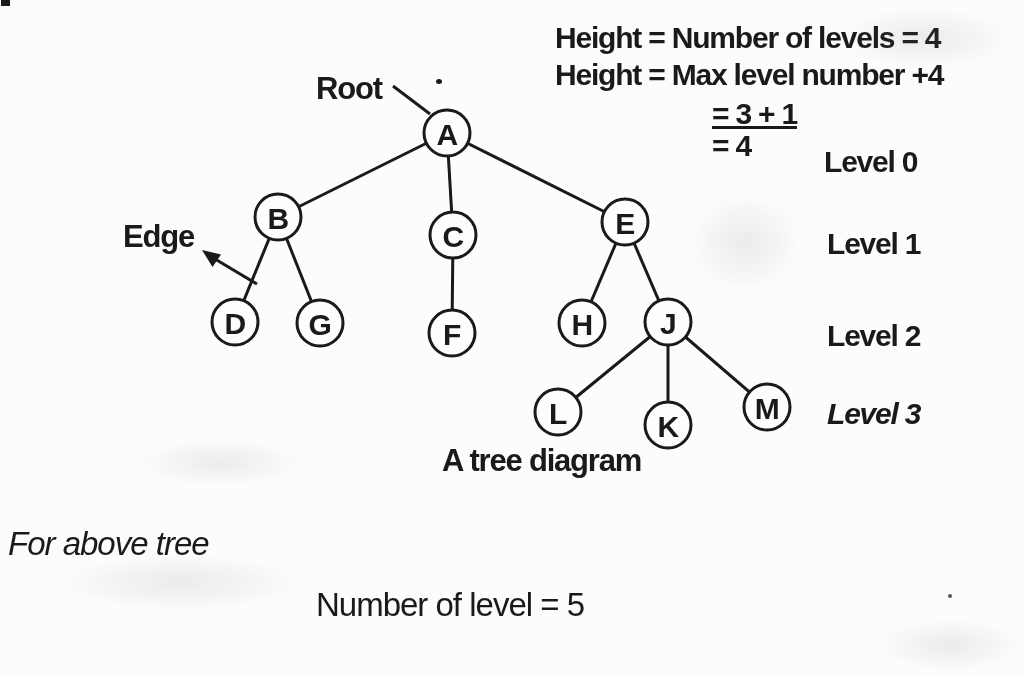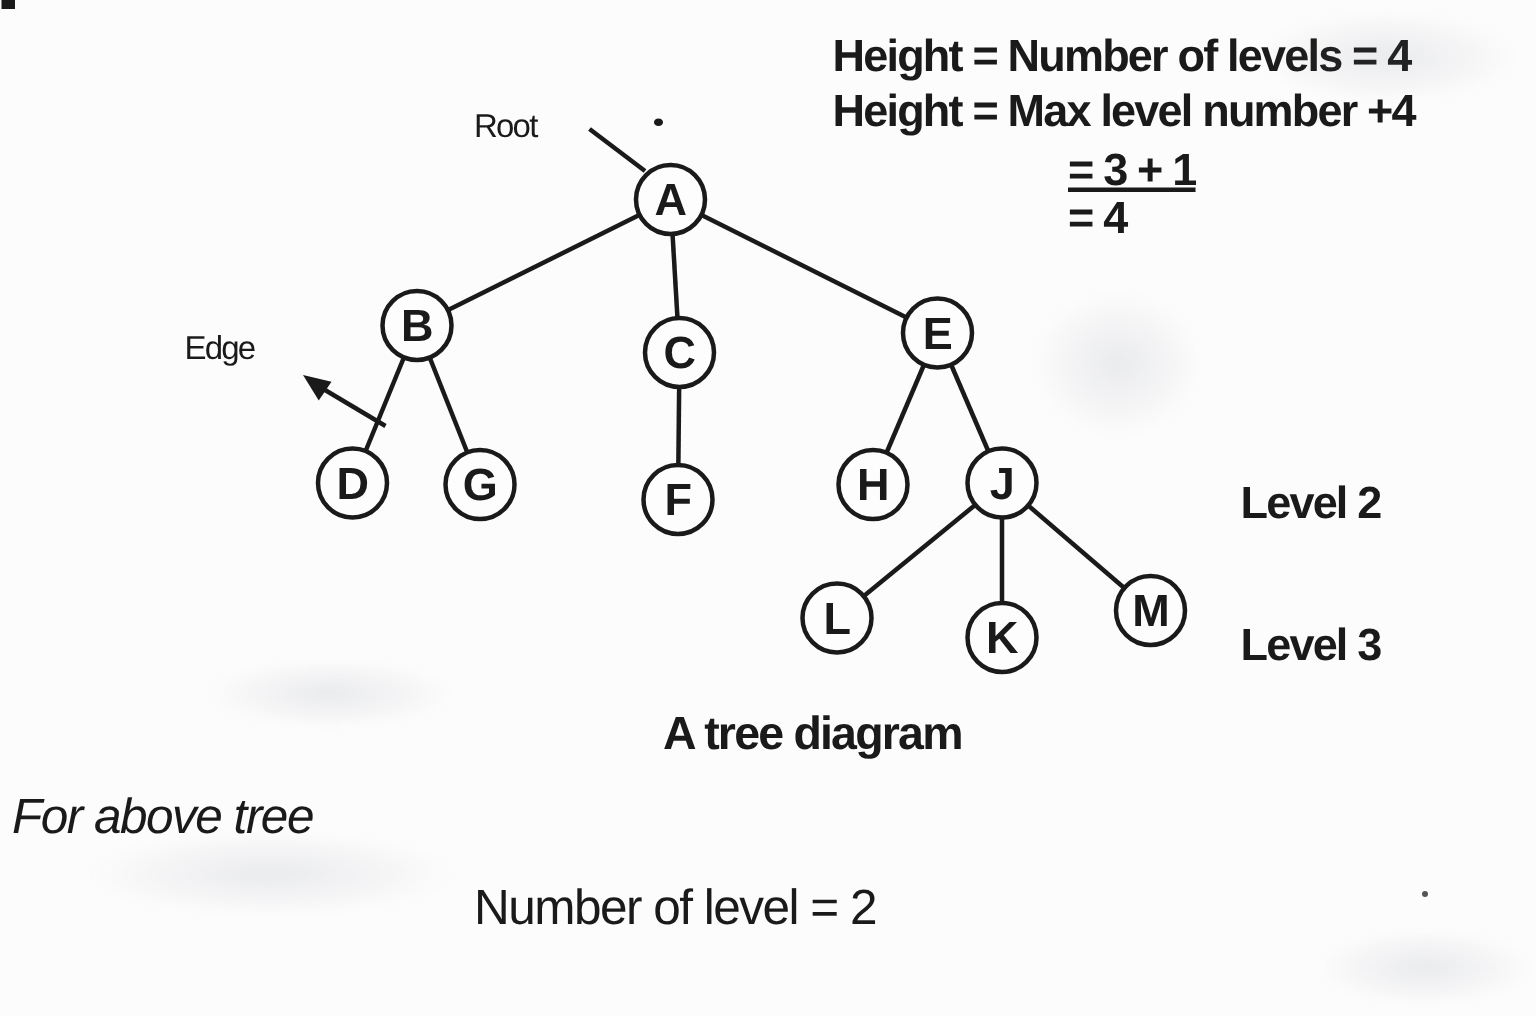--- a/index.html
+++ b/index.html
@@ -32,21 +32,21 @@
     font-weight: 700;
     fill: #1a1a1a;
     letter-spacing: -0.5px;
   }
   .lbl {
     position: absolute;
     white-space: nowrap;
     letter-spacing: -1.2px;
     line-height: 1.1;
   }
-  .callout   { font-size: 22px; font-weight: 400; }
+  .callout   { font-size: 31px; font-weight: 700; }
   .height-ln { font-size: 30px; font-weight: 700; }
   .level-ln  { font-size: 30px; font-weight: 700; }
   .caption   { font-size: 31px; font-weight: 700; }
   .footer-ln { font-size: 33px; font-weight: 400; letter-spacing: -1px; }
   .stat-ln   { left: 0; width: 900px; text-align: center; }
 
   
   .artifact { position: absolute; background: #1a1a1a; }
   .dot { border-radius: 50%; }
   .smudge {
@@ -133,27 +133,29 @@
   </svg>
 
   <div class="lbl callout" style="left:316px; top:72px;">Root</div>
   <div class="lbl callout" style="left:123px; top:220px;">Edge</div>
 
   <div class="lbl height-ln" style="left:555px; top:21px;">Height = Number of levels = 4</div>
   <div class="lbl height-ln" style="left:555px; top:58px;">Height = Max level number +4</div>
   <div class="lbl height-ln" style="left:712px; top:97px;text-decoration:underline;">= 3 + 1</div>
   <div class="lbl height-ln" style="left:712px; top:129px;">= 4</div>
 
+  <div class="lbl level-ln" style="left:824px; top:145px;">Level 0</div>
+  <div class="lbl level-ln" style="left:827px; top:227px;">Level 1</div>
   <div class="lbl level-ln" style="left:827px; top:319px;">Level 2</div>
-  <div class="lbl level-ln" style="left:827px; top:414px;">Level 3</div>
+  <div class="lbl level-ln" style="left:827px; top:397px;font-style:italic;">Level 3</div>
 
-  <div class="lbl caption" style="left:442px; top:472px;">A tree diagram</div>
+  <div class="lbl caption" style="left:442px; top:444px;">A tree diagram</div>
 
   <div class="lbl footer-ln" style="left:8px; top:526px;font-style:italic;">For above tree</div>
-  <div class="lbl footer-ln stat-ln" style="top:587px;">Number of level = 2</div>
+  <div class="lbl footer-ln stat-ln" style="top:587px;">Number of level = 5</div>
 
   <div class="artifact" style="left:1px; top:0px; width:9px; height:6px;"></div>
   <div class="artifact dot" style="left:436px; top:79px; width:6px; height:5px;"></div>
   <div class="artifact dot" style="left:948px; top:594px; width:4px; height:4px; background:#555;"></div>
 
   <div class="smudge" style="left:840px; top:8px;  width:170px; height:60px;"></div>
   <div class="smudge" style="left:690px; top:195px; width:110px; height:95px;"></div>
   <div class="smudge" style="left:60px;  top:555px; width:240px; height:55px;"></div>
   <div class="smudge" style="left:880px; top:620px; width:140px; height:50px;"></div>
   <div class="smudge" style="left:140px; top:440px; width:160px; height:45px;"></div>

